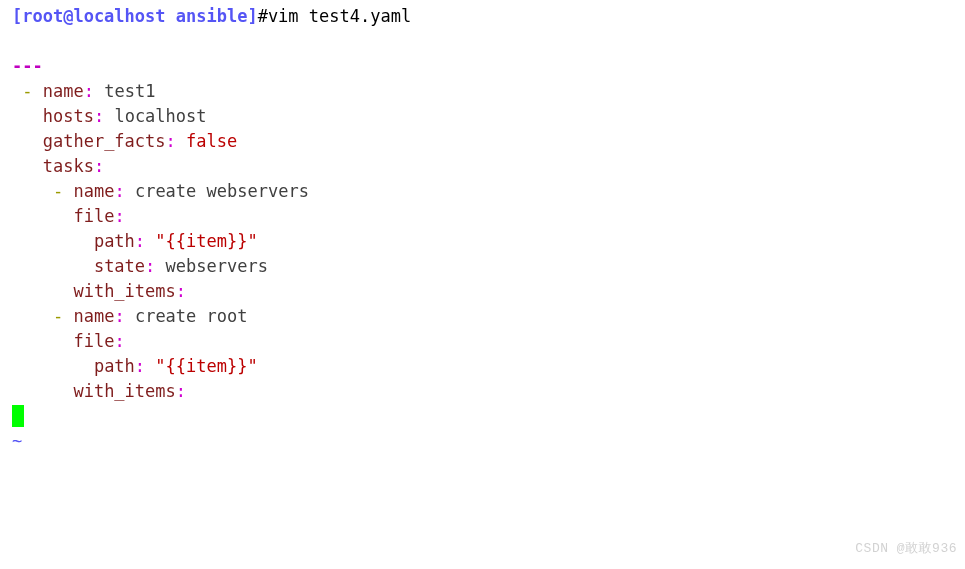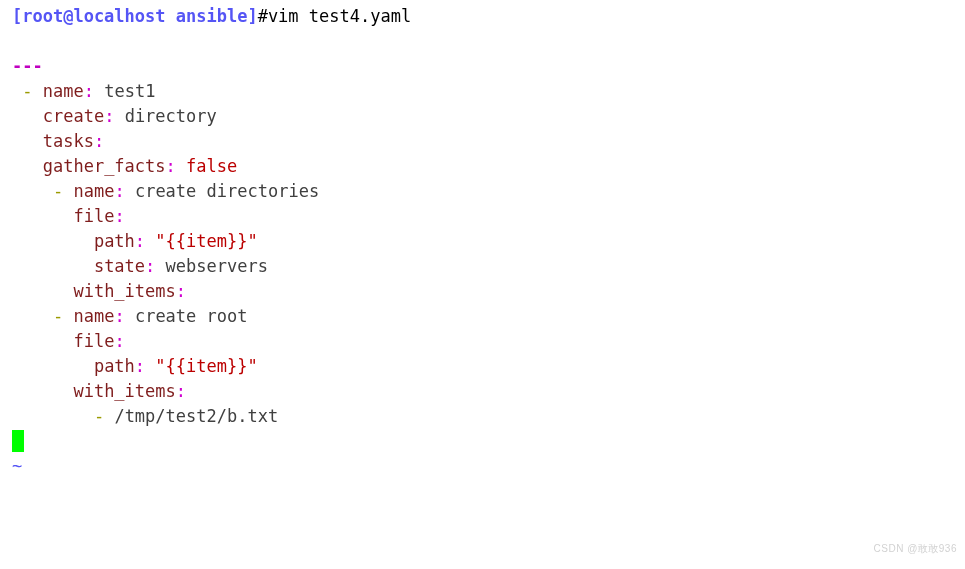--- a/index.html
+++ b/index.html
@@ -59,51 +59,50 @@
     vertical-align: top;
     margin-top: 1px;
   }
 
   
   #watermark {
     position: absolute;
     right: 8px;
     bottom: 8px;
     color: #d2d2d2;
-    font-family: Liberation Sans, sans-serif;
-    font-size: 10px;
+    font-family: Liberation Mono, monospace;
+    font-size: 13px;
     letter-spacing: 0.5px;
     white-space: pre;
   }
 </style>
 </head>
 <body>
 
 <div id="terminal">
 
   <div class="line"><span class="prompt">[root@localhost ansible]</span><span class="cmd">#vim test4.yaml</span></div>
 
   <div class="blank"></div>
 
   <div id="editor-buffer">
       <div class="line"><span class="plain"></span><span class="doc-marker">---</span></div>
       <div class="line"><span class="plain"> </span><span class="seq-dash">-</span><span class="plain"> </span><span class="key">name</span><span class="colon">:</span><span class="plain"> </span><span class="plain">test1</span></div>
-      <div class="line"><span class="plain">   </span><span class="key">create</span><span class="colon">:</span><span class="plain"> </span><span class="plain">directory</span></div>
+      <div class="line"><span class="plain">   </span><span class="key">hosts</span><span class="colon">:</span><span class="plain"> </span><span class="plain">localhost</span></div>
+      <div class="line"><span class="plain">   </span><span class="key">gather_facts</span><span class="colon">:</span><span class="plain"> </span><span class="bool">false</span></div>
       <div class="line"><span class="plain">   </span><span class="key">tasks</span><span class="colon">:</span></div>
-      <div class="line"><span class="plain">   </span><span class="key">gather_facts</span><span class="colon">:</span><span class="plain"> </span><span class="bool">false</span></div>
-      <div class="line"><span class="plain">    </span><span class="seq-dash">-</span><span class="plain"> </span><span class="key">name</span><span class="colon">:</span><span class="plain"> </span><span class="plain">create directories</span></div>
+      <div class="line"><span class="plain">    </span><span class="seq-dash">-</span><span class="plain"> </span><span class="key">name</span><span class="colon">:</span><span class="plain"> </span><span class="plain">create webservers</span></div>
       <div class="line"><span class="plain">      </span><span class="key">file</span><span class="colon">:</span></div>
       <div class="line"><span class="plain">        </span><span class="key">path</span><span class="colon">:</span><span class="plain"> </span><span class="str">"{{item}}"</span></div>
       <div class="line"><span class="plain">        </span><span class="key">state</span><span class="colon">:</span><span class="plain"> </span><span class="plain">webservers</span></div>
       <div class="line"><span class="plain">      </span><span class="key">with_items</span><span class="colon">:</span></div>
       <div class="line"><span class="plain">    </span><span class="seq-dash">-</span><span class="plain"> </span><span class="key">name</span><span class="colon">:</span><span class="plain"> </span><span class="plain">create root</span></div>
       <div class="line"><span class="plain">      </span><span class="key">file</span><span class="colon">:</span></div>
       <div class="line"><span class="plain">        </span><span class="key">path</span><span class="colon">:</span><span class="plain"> </span><span class="str">"{{item}}"</span></div>
       <div class="line"><span class="plain">      </span><span class="key">with_items</span><span class="colon">:</span></div>
-      <div class="line"><span class="plain">        </span><span class="seq-dash">-</span><span class="plain"> </span><span class="plain"></span><span class="plain">/tmp/test2/b.txt</span></div>
     </div>
 
   <div class="cursor-line"><span class="cursor"></span></div>
 
   <div class="line"><span class="tilde">~</span></div>
 
   <div id="watermark">CSDN @敢敢936</div>
 
 </div>
 

